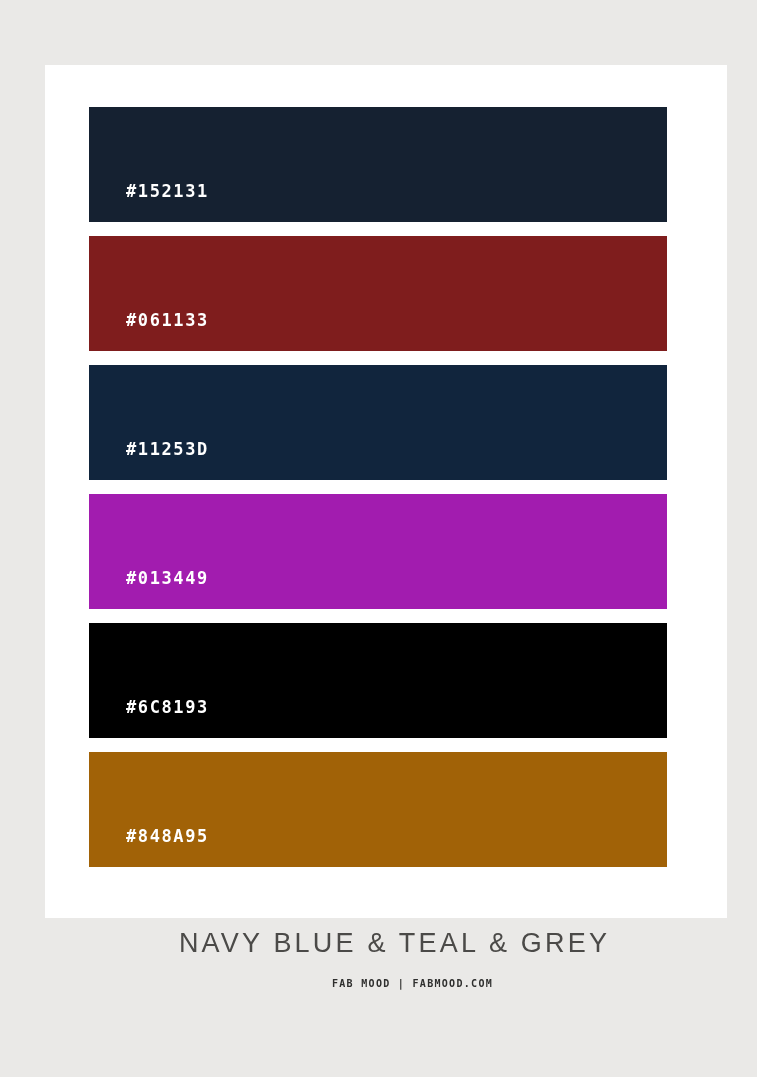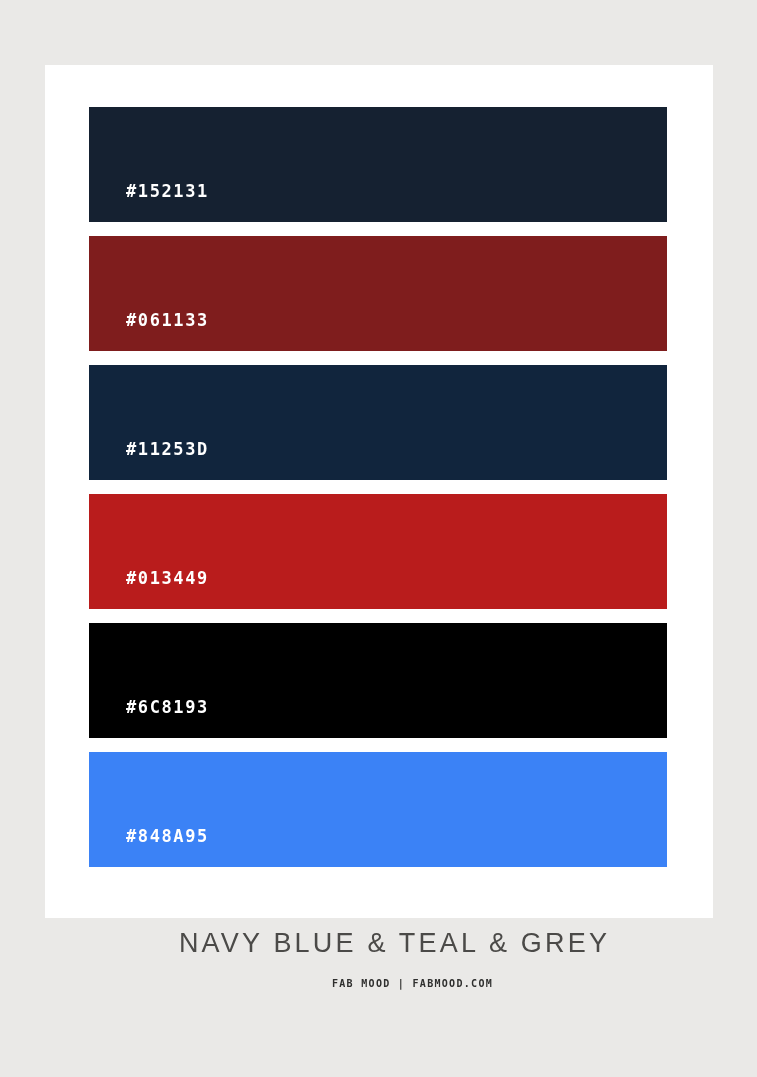--- a/index.html
+++ b/index.html
@@ -16,20 +16,21 @@
   }
 
   
   #palette-card {
     position: absolute;
     left: 45px;
     top: 65px;
     width: 668px;
     height: 853px;
     background: #ffffff;
+    padding-left: 14px;
   }
 
   
   #swatch-stack {
     position: absolute;
     left: 44px;   
     top: 42px;    
     width: 578px; 
   }
   .swatch {
@@ -95,29 +96,29 @@
     </div>
 
     <div class="swatch" style="background-color: #7f1d1d;">
       <span class="swatch-label" style="color: rgb(255, 255, 255);">#061133</span>
     </div>
 
     <div class="swatch" style="background-color: rgb(17, 37, 61);">
       <span class="swatch-label" style="color: rgb(255, 255, 255);">#11253D</span>
     </div>
 
-    <div class="swatch" style="background-color: #b91c1c;">
+    <div class="swatch" style="background-color: #a21caf;">
       <span class="swatch-label" style="color: rgb(255, 255, 255);">#013449</span>
     </div>
 
     <div class="swatch" style="background-color: #000000;">
       <span class="swatch-label" style="color: rgb(255, 255, 255);">#6C8193</span>
     </div>
 
-    <div class="swatch" style="background-color: #3b82f6; text-decoration: underline;">
+    <div class="swatch" style="background-color: #a16207; text-decoration: underline;">
       <span class="swatch-label" style="color: rgb(255, 255, 255);">#848A95</span>
     </div>
 
   </div>
 </div>
 
 <div id="palette-footer">
   <div id="palette-title" style="color: rgb(75, 74, 72);">NAVY BLUE &amp; TEAL &amp; GREY</div>
   <div id="palette-credit" style="color: rgb(47, 47, 46);">FAB MOOD | FABMOOD.COM</div>
 </div>

